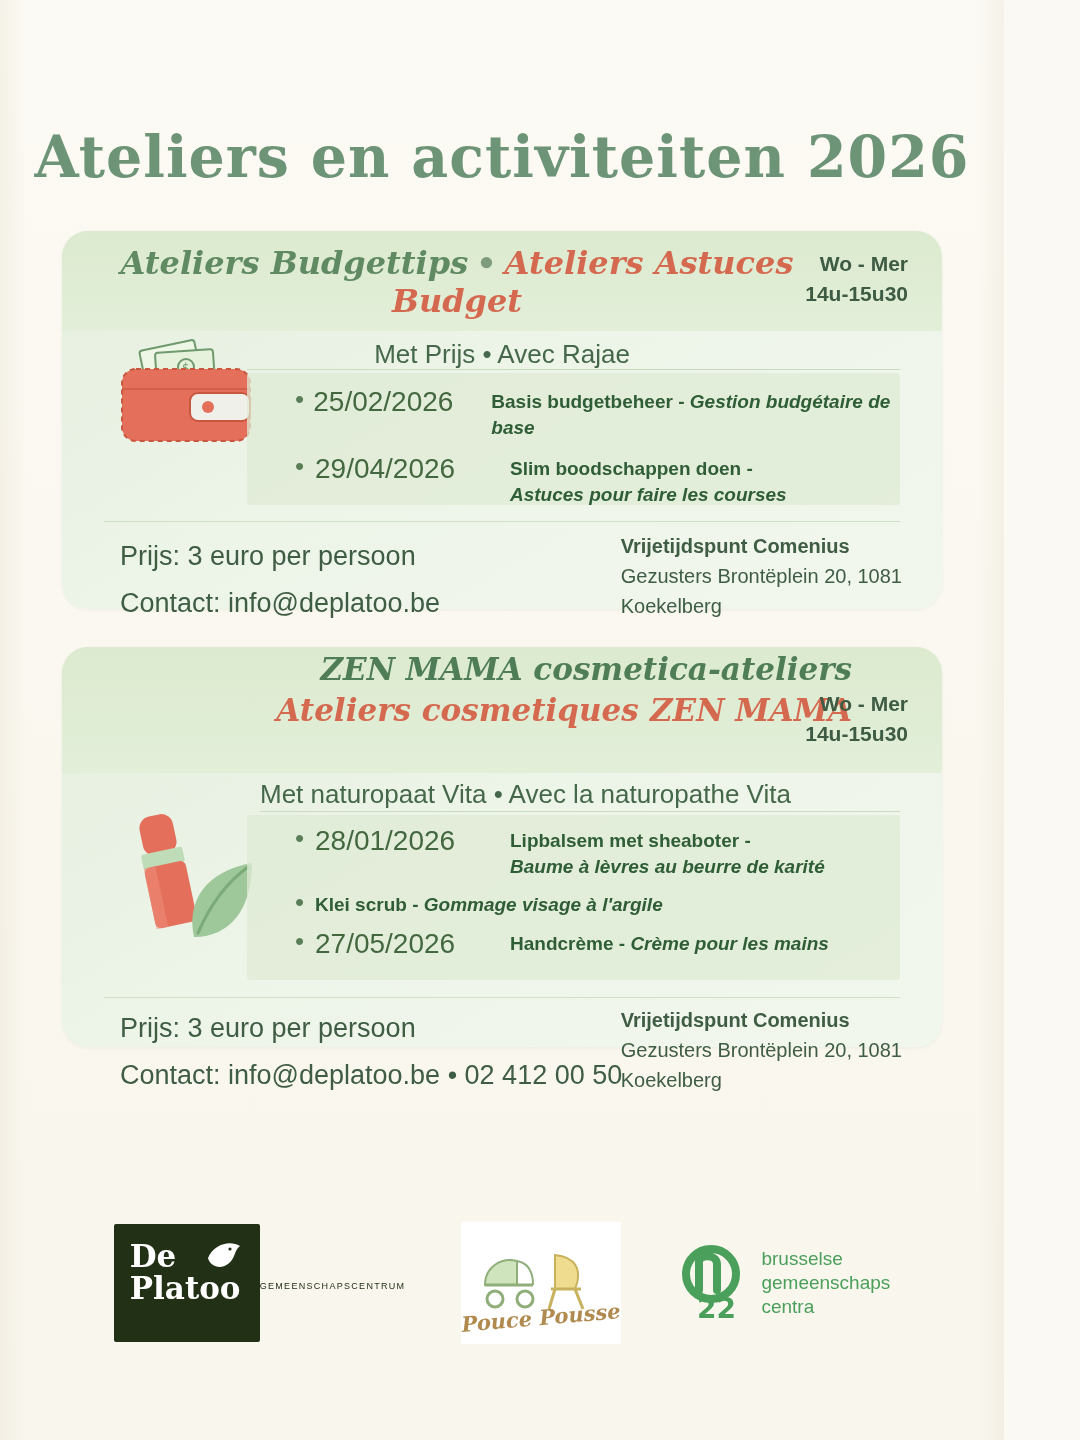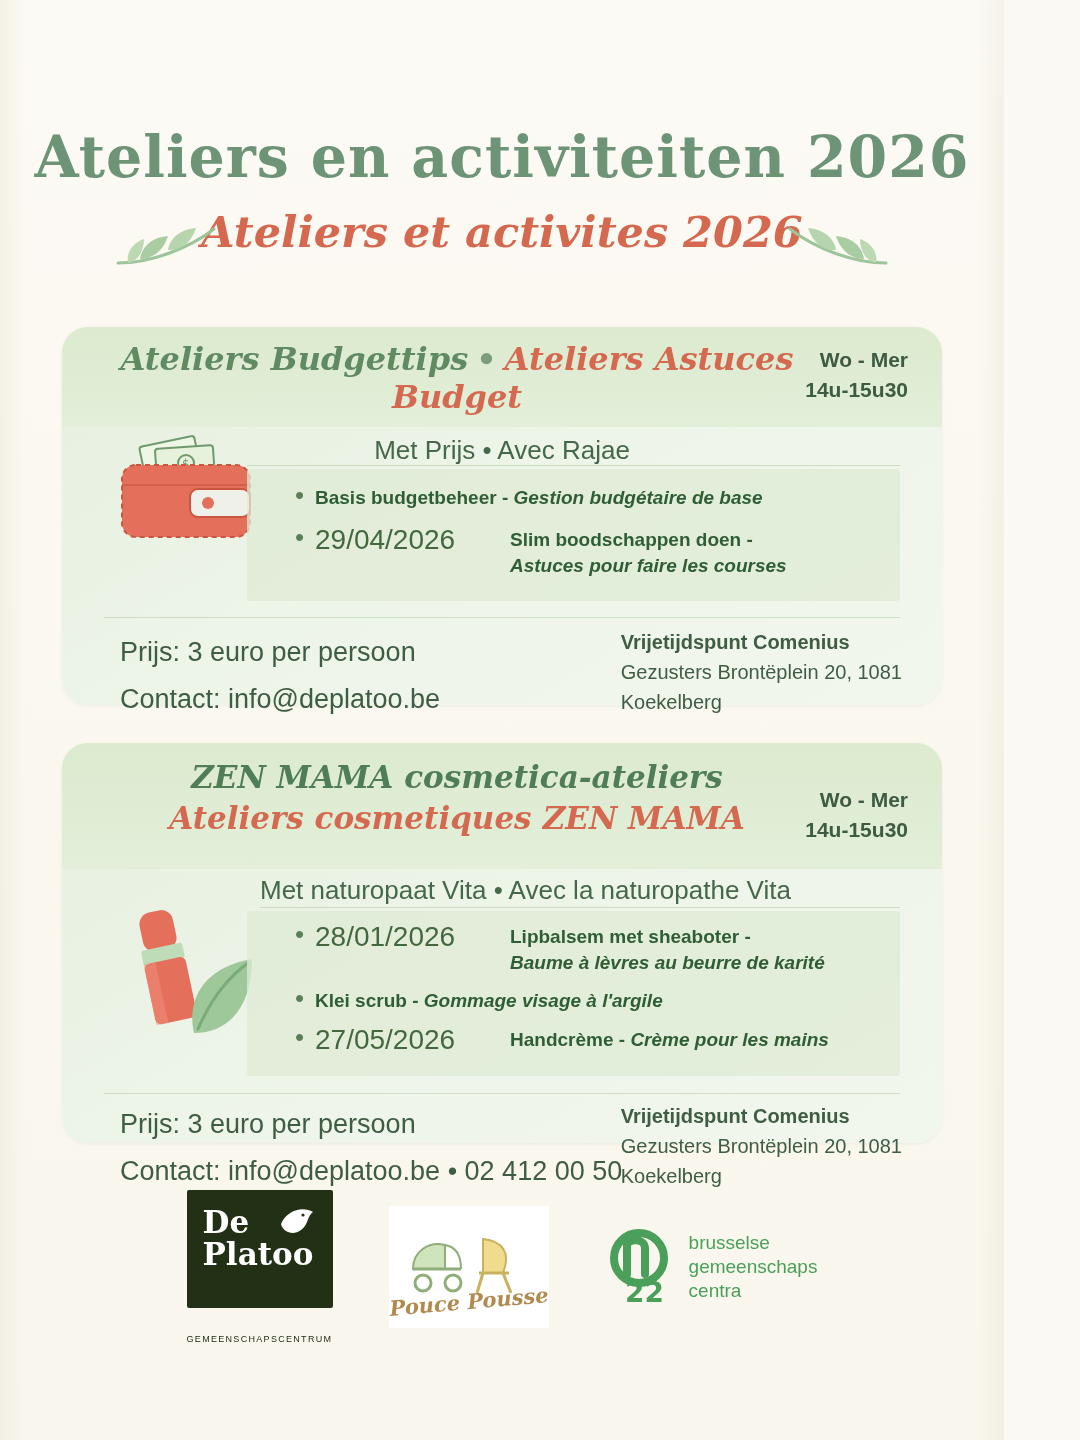--- a/index.html
+++ b/index.html
@@ -226,21 +226,21 @@
     line-height: 1.02;
     padding: 17px 0 0 16px;
   }
   .logo-platoo-caption {
     text-align: center;
     font-size: 9px;
     letter-spacing: 1.3px;
     color: #223016;
     margin-top: 6px;
   }
-  .platoo-wrap { display: flex; flex-direction: column; align-items: flex-start; gap: 20px; }
+  .platoo-wrap { display: flex; flex-direction: row; align-items: center; }
   .bird {
     position: absolute;
     right: 16px;
     top: 14px;
     width: 40px;
     height: 34px;
   }
 
   .logo-pouce {
     width: 160px;
@@ -292,35 +292,20 @@
 </style>
 </head>
 <body>
 
 <div class="poster">
   <div class="side-fade-left"></div>
   <div class="side-fade-right"></div>
 
   <div class="header">
     <div class="title-nl">Ateliers en activiteiten 2026</div>
-    <div class="subtitle-row">
-      <svg class="leaf left" viewBox="0 0 110 54">
-        <path d="M8 44 C40 44 78 30 104 10" stroke="#9dc49a" stroke-width="3" fill="none" stroke-linecap="round"></path>
-        <path d="M30 40 C32 26 44 18 58 17 C54 30 44 40 30 40 Z" fill="#a8cda2"></path>
-        <path d="M58 31 C60 18 72 10 86 9 C82 22 72 32 58 31 Z" fill="#b6d5ae"></path>
-        <path d="M18 44 C16 34 22 24 34 20 C34 32 28 42 18 44 Z" fill="#bcd9b3"></path>
-      </svg>
-      <span class="title-fr">Ateliers et activites 2026</span>
-      <svg class="leaf right" viewBox="0 0 110 54">
-        <path d="M102 44 C70 44 32 30 6 10" stroke="#9dc49a" stroke-width="3" fill="none" stroke-linecap="round"></path>
-        <path d="M80 40 C78 26 66 18 52 17 C56 30 66 40 80 40 Z" fill="#a8cda2"></path>
-        <path d="M52 31 C50 18 38 10 24 9 C28 22 38 32 52 31 Z" fill="#b6d5ae"></path>
-        <path d="M92 44 C94 34 88 24 76 20 C76 32 82 42 92 44 Z" fill="#bcd9b3"></path>
-      </svg>
-    </div>
   </div>
 
   <div class="card first">
     <div class="card-band"></div>
 
     <div class="band-titles">
       <div class="band-line">
         <span class="nl">Ateliers Budgettips</span><span class="sep">•</span><span class="fr">Ateliers Astuces Budget</span>
       </div>
     </div>
@@ -344,20 +329,21 @@
       <rect x="18" y="42" width="128" height="72" rx="14" fill="#e4705c"></rect>
       <rect x="18" y="42" width="128" height="72" rx="14" fill="none" stroke="#c9563f" stroke-width="2" stroke-dasharray="5 4"></rect>
       <path d="M18 62 H146" stroke="#d0604a" stroke-width="2"></path>
       <rect x="86" y="66" width="60" height="28" rx="8" fill="#f0f0ea" stroke="#c9563f" stroke-width="2"></rect>
       <circle cx="104" cy="80" r="6" fill="#e4705c"></circle>
     </svg>
 
     <div class="list-box">
       <div class="row">
         <span class="bullet">•</span>
+        <span class="date">25/02/2026</span>
         <span class="desc"><span>Basis budgetbeheer - </span><span class="it">Gestion budgétaire de base</span></span>
       </div>
       <div class="row">
         <span class="bullet">•</span>
         <span class="date">29/04/2026</span>
         <span class="desc"><span>Slim boodschappen doen -</span><br><span class="it">Astuces pour faire les courses</span></span>
       </div>
     </div>
 
     <div class="footer-rule"></div>
@@ -370,21 +356,21 @@
     <div class="venue-block">
       <div class="vname">Vrijetijdspunt Comenius</div>
       <div>Gezusters Brontëplein 20, 1081</div>
       <div>Koekelberg</div>
     </div>
   </div>
 
   <div class="card second">
     <div class="card-band"></div>
 
-    <div class="band-titles" style="padding-top:16px;">
+    <div class="band-titles" style="padding-top:4px;text-align:right;">
       <div class="band-line two-nl">
         <span class="zen-nl">ZEN MAMA</span>
         <span class="zen-nl script">cosmetica-ateliers</span>
       </div>
       <div class="band-line" style="margin-top:4px;">
         <span class="zen-fr">Ateliers cosmetiques</span>
         <span class="zen-fr caps">ZEN MAMA</span>
       </div>
     </div>
 

